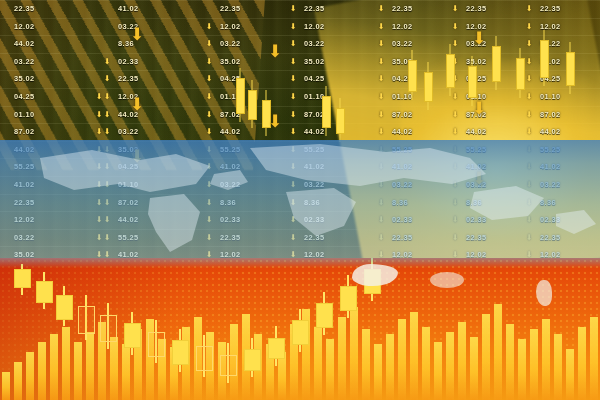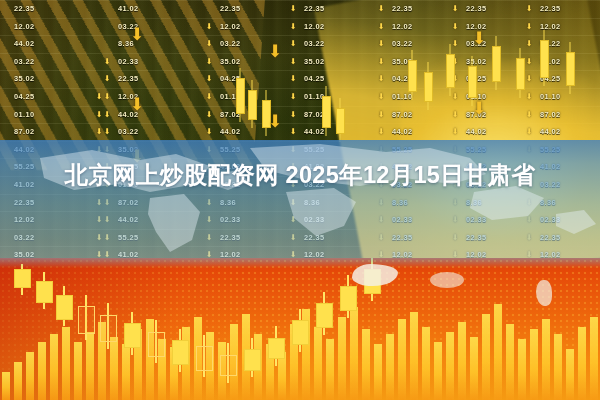--- a/index.html
+++ b/index.html
@@ -453,21 +453,20 @@
           <path d="M286,52 L334,48 L356,62 L344,86 L316,96 L294,78 Z"></path>
           <path d="M474,52 L516,46 L544,58 L528,76 L492,80 L470,68 Z"></path>
           <path d="M556,74 L584,70 L596,84 L574,94 L556,86 Z"></path>
           <path d="M214,34 L240,30 L248,42 L228,50 L210,44 Z"></path>
         </g>
       </svg>
     </div>
   </div>
 
   <div id="title">
-    <span class="l">北京网上炒股配资网 2025年12月15日甘肃省</span>
   </div>
 
   <div id="bottom">
     <div id="bottom-dots" class="layer"></div>
     <div id="bottom-left-wash"></div>
     <div id="bottom-bars">
         <div class="bbar" style="left: 2.28px; width: 7.44px; height: 27.7895px;"></div>
         <div class="bbar" style="left: 14.28px; width: 7.44px; height: 37.8947px;"></div>
         <div class="bbar" style="left: 26.28px; width: 7.44px; height: 48px;"></div>
         <div class="bbar" style="left: 38.28px; width: 7.44px; height: 58.1053px;"></div>

